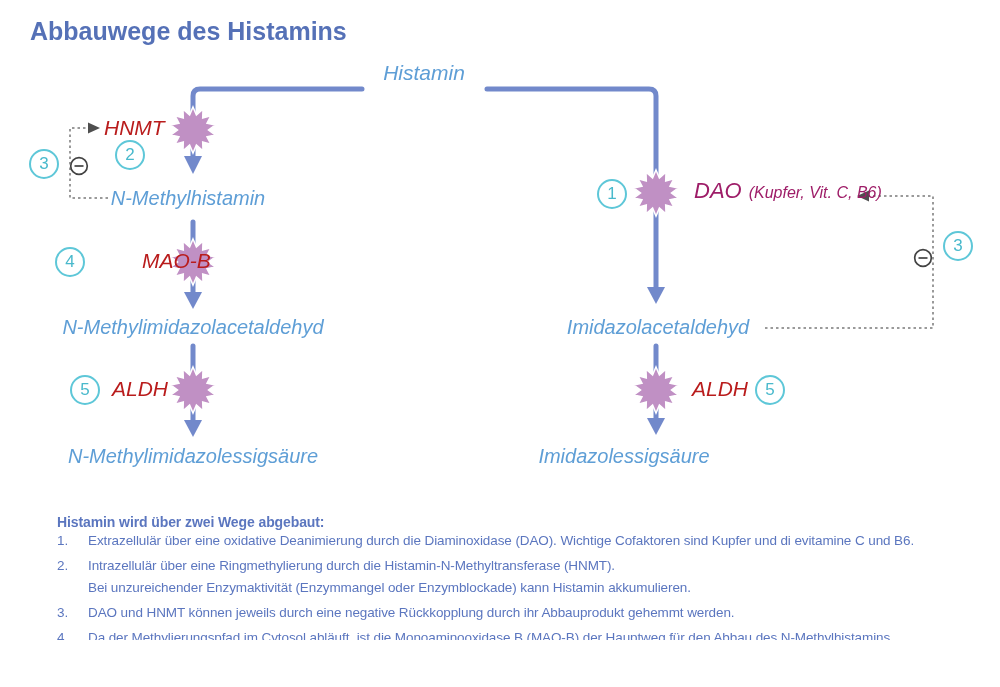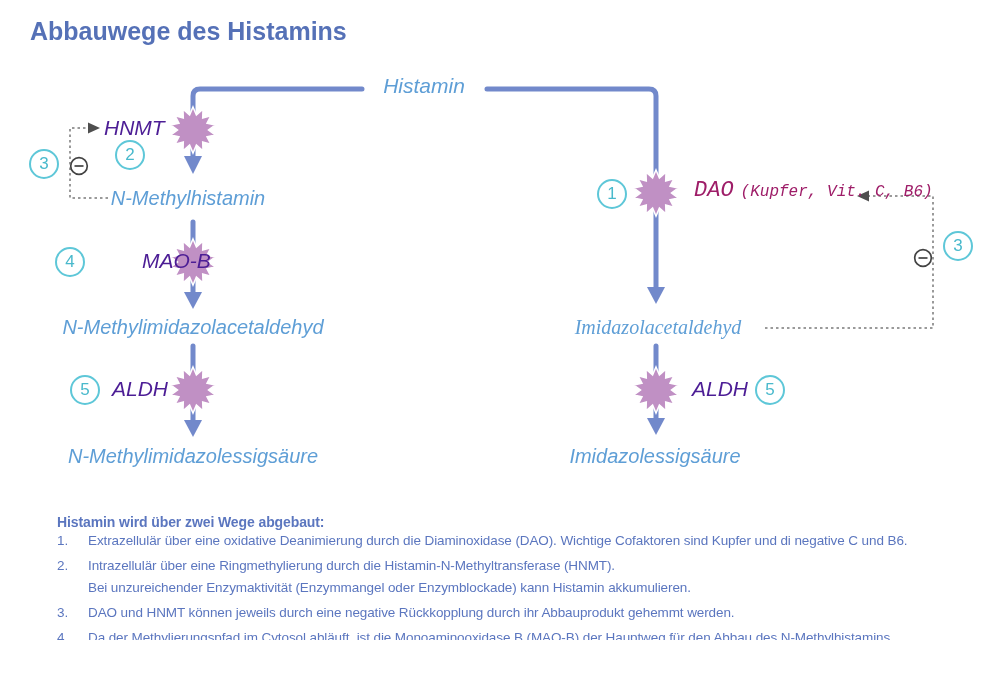--- a/index.html
+++ b/index.html
@@ -10,23 +10,23 @@
   #diagram-svg{position:absolute;left:0;top:0;}
   .title{
     position:absolute;left:30px;top:17px;
     font-size:25px;font-weight:bold;color:#5571b7;letter-spacing:0px;
   }
   .metab{
     position:absolute;font-style:italic;font-size:20px;color:#5e9ed6;white-space:nowrap;
     transform:translateX(-50%);
   }
   .enzyme{
-    position:absolute;font-style:italic;font-size:21px;color:#4c1d95;white-space:nowrap;
+    position:absolute;font-style:italic;font-size:21px;color:#b91c1c;white-space:nowrap;
   }
-  .dao-row{position:absolute;left:694px;top:178px;display:flex;align-items:baseline;gap:7px;font-family:Liberation Mono, monospace;}
+  .dao-row{position:absolute;left:694px;top:178px;display:flex;align-items:baseline;gap:7px;}
   .dao-main{font-style:italic;font-size:22px;color:#9e1d68;}
   .dao-cof{font-style:italic;font-size:16px;color:#9e1d68;}
   .badge{
     position:absolute;width:30px;height:30px;border-radius:50%;
     border:2px solid #5ec7d8;color:#49b9cc;box-sizing:border-box;
     font-size:17px;display:flex;align-items:center;justify-content:center;
     background:#fff;
   }
   .legend{
     position:absolute;left:57px;top:514px;color:#5b76bf;font-size:13.5px;
@@ -81,51 +81,51 @@
 
     <use href="#star" transform="translate(193,130)"></use>
     <use href="#star" transform="translate(193,262)"></use>
     <use href="#star" transform="translate(193,390)"></use>
     <use href="#star" transform="translate(656,193)"></use>
     <use href="#star" transform="translate(656,390)"></use>
   </svg>
 
   <div class="title">Abbauwege des Histamins</div>
 
-  <div class="metab" style="left:424px;top:74px;font-size:21px;">Histamin</div>
+  <div class="metab" style="left:424px;top:61px;font-size:21px;">Histamin</div>
 
   <div class="enzyme" style="left:104px;top:116px;">HNMT</div>
   <div class="metab" style="left:188px;top:187px;">N-Methylhistamin</div>
   <div class="enzyme" style="left:102px;top:249px;margin-left:40px;">MAO-B</div>
   <div class="metab" style="left:193px;top:316px;">N-Methylimidazolacetaldehyd</div>
   <div class="enzyme" style="left:112px;top:377px;">ALDH</div>
   <div class="metab" style="left:193px;top:445px;">N-Methylimidazolessigsäure</div>
 
   <div class="dao-row">
     <span class="dao-main">DAO</span>
     <span class="dao-cof">(Kupfer, Vit. C, B6)</span>
   </div>
-  <div class="metab" style="left:658px;top:316px;font-family:Liberation Serif, serif;">Imidazolacetaldehyd</div>
+  <div class="metab" style="left:658px;top:316px;">Imidazolacetaldehyd</div>
   <div class="enzyme" style="left:692px;top:377px;">ALDH</div>
-  <div class="metab" style="left:655px;top:445px;">Imidazolessigsäure</div>
+  <div class="metab" style="left:624px;top:445px;">Imidazolessigsäure</div>
 
   <div class="badge" style="left:597px;top:179px;">1</div>
   <div class="badge" style="left:115px;top:140px;">2</div>
   <div class="badge" style="left:29px;top:149px;">3</div>
   <div class="badge" style="left:943px;top:231px;">3</div>
   <div class="badge" style="left:55px;top:247px;">4</div>
   <div class="badge" style="left:70px;top:375px;">5</div>
   <div class="badge" style="left:755px;top:375px;">5</div>
 
   <div class="legend">
     <div class="legend-heading">Histamin wird über zwei Wege abgebaut:</div>
 
     <div class="legend-item">
       <div class="legend-num">1.</div>
-      <div>Extrazellulär über eine oxidative Deanimierung durch die Diaminoxidase (DAO). Wichtige Cofaktoren sind Kupfer und di negative C und B6.</div>
+      <div>Extrazellulär über eine oxidative Deanimierung durch die Diaminoxidase (DAO). Wichtige Cofaktoren sind Kupfer und di evitamine C und B6.</div>
     </div>
 
     <div class="legend-item">
       <div class="legend-num">2.</div>
       <div>
         <div>Intrazellulär über eine Ringmethylierung durch die Histamin-N-Methyltransferase (HNMT).</div>
         <div>Bei unzureichender Enzymaktivität (Enzymmangel oder Enzymblockade) kann Histamin akkumulieren.</div>
       </div>
     </div>
 

